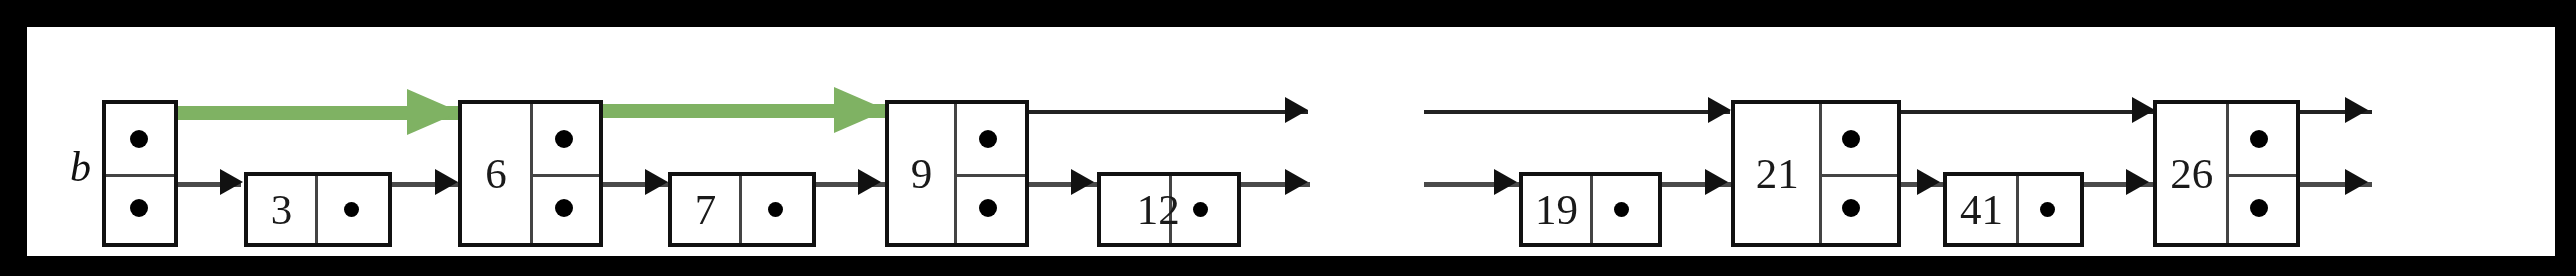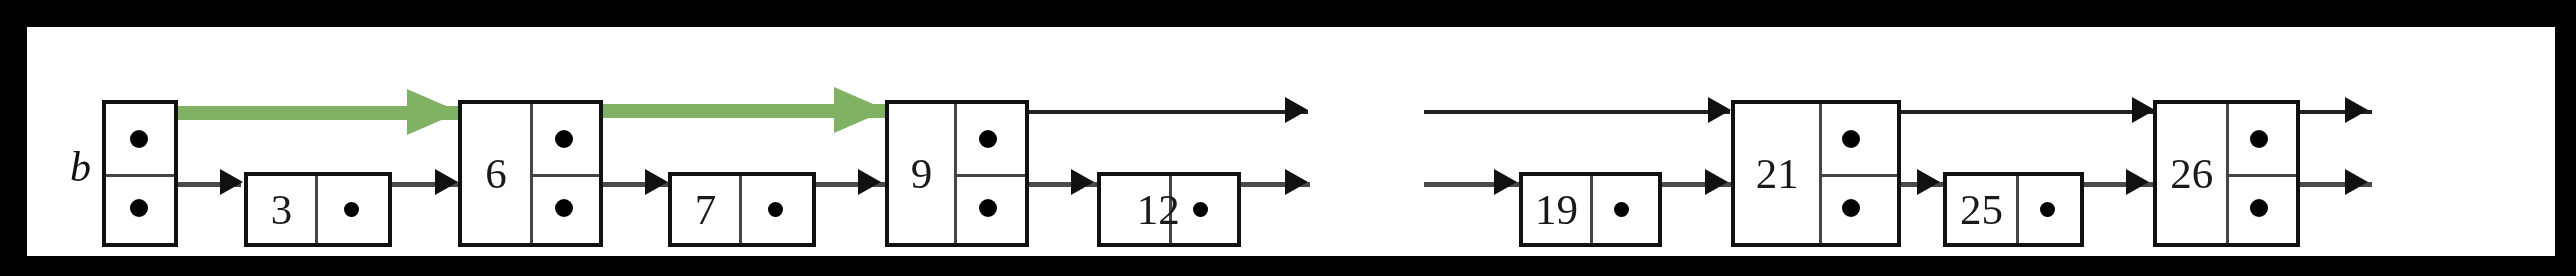--- a/index.html
+++ b/index.html
@@ -193,21 +193,21 @@
         <div class="ptrcell up">
           <div class="dot" style="left:19.4px;"></div>
         </div>
         <div class="ptrcell dn">
           <div class="dot" style="left:19.4px;"></div>
         </div>
       </div>
     </div>
 
     <div class="node short" style="left:1916px; width:141px;">
-      <div class="key" style="width:54%;">25</div>
+      <div class="key" style="width:54%;">41</div>
       <div class="ptrcol" style="width:46%;">
         <div class="ptrcell only">
           <div class="dot small" style="left:21px;"></div>
         </div>
       </div>
     </div>
 
     <div class="node tall" style="left:2126px; width:147px;">
       <div class="key" style="width:52%;">26</div>
       <div class="ptrcol" style="width:48%;">

